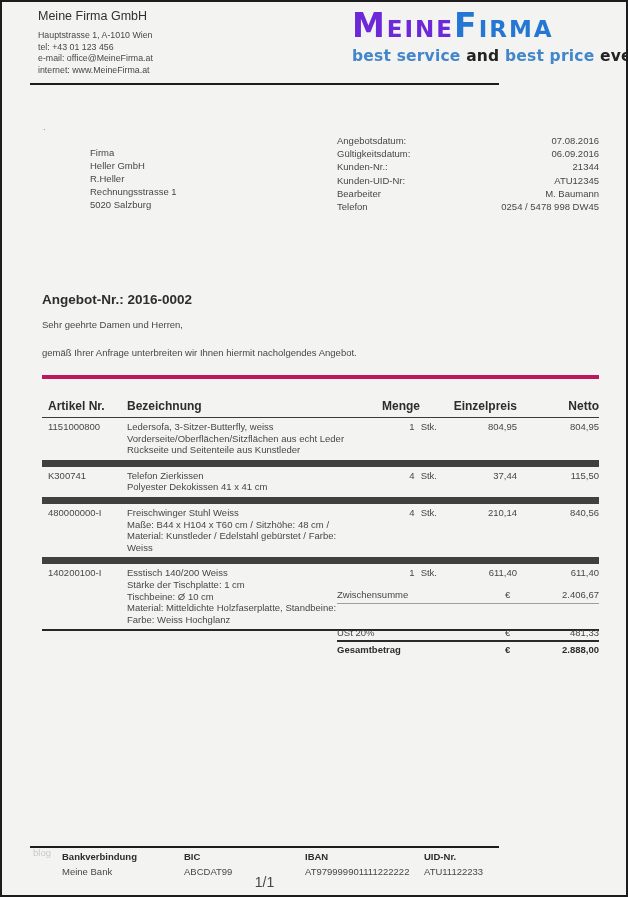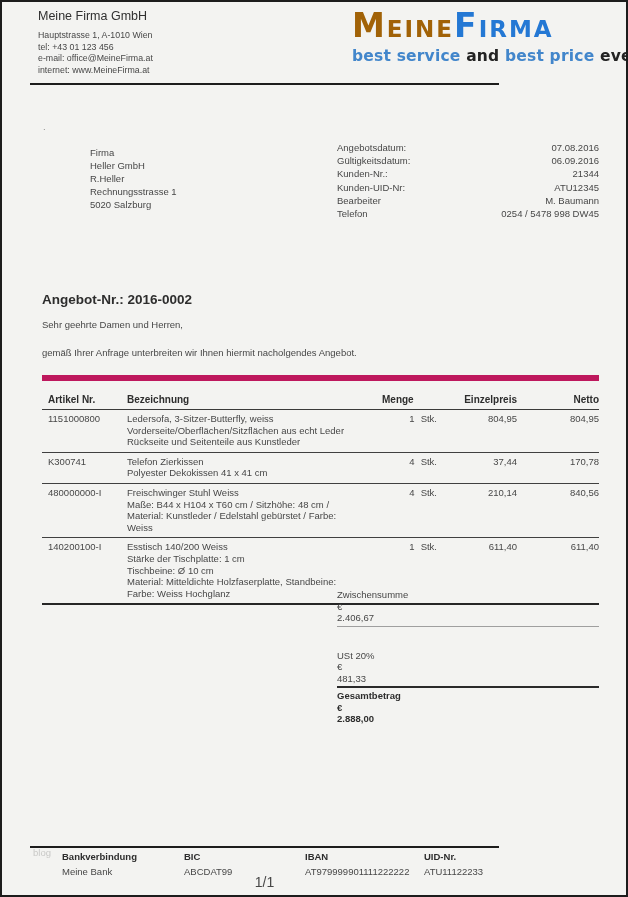--- a/index.html
+++ b/index.html
@@ -10,61 +10,61 @@
   
   .sender{position:absolute;left:36px;top:7px;}
   .sender-name{font-size:12.5px;color:#303030;margin-bottom:7px;}
   .s-line{font-size:8.8px;line-height:11.6px;color:#474747;}
 
   
   .logo{position:absolute;left:350px;top:2px;width:258px;font-family:"DejaVu Sans",sans-serif;}
   .logo-word{font-weight:bold;line-height:44px;white-space:nowrap;letter-spacing:2px;}
   .logo-word .cap{font-size:33px;}
   .logo-word .sc{font-size:23px;text-transform:uppercase;}
-  .lg-black{color:#a16207;}
+  .lg-black{color:#6d28d9;}
   .lg-blue{color:#2478d4;}
   .tagline{font-size:15.5px;font-weight:bold;margin-top:-7px;white-space:nowrap;letter-spacing:0.2px;}
   .tg-blue{color:#4286cb;}
   .tg-black{color:#232323;}
 
   .header-rule{position:absolute;left:28px;top:81px;width:469px;height:2px;background:#1c1c1c;}
 
   
   .recipient-mark{position:absolute;left:41px;top:119px;font-size:9.5px;color:#8a8a8a;}
   .recipient{position:absolute;left:40px;top:144px;}
   .r-line{font-size:9.5px;line-height:13px;color:#474747;margin-left:48px;}
 
   
-  .meta{position:absolute;left:335px;top:139px;width:262px;}
+  .meta{position:absolute;left:335px;top:132px;width:262px;}
   .meta-row{display:flex;justify-content:space-between;font-size:9.5px;line-height:13.2px;color:#474747;}
   .meta-value{text-align:right;}
 
   
   .doc-title{position:absolute;left:40px;top:290px;font-size:13.5px;font-weight:bold;color:#2d2d2d;}
   .intro{position:absolute;left:40px;top:317px;}
   .para{margin:0 0 17px 0;font-size:9.5px;color:#474747;}
   .closing{position:absolute;left:40px;top:642px;}
 
   
   .items{position:absolute;left:40px;top:373px;width:557px;}
   .t-head,.t-row{display:grid;grid-template-columns:85px 255px 55px 80px 82px;}
-  .t-head{border-top:6px solid #be185d;border-bottom:1px solid #3a3a3a;
-          padding:13px 0 4px;font-weight:bold;font-size:10px;color:#2d2d2d;}
-  .t-row{padding:3px 0 4px;border-bottom:1px solid #404040;font-size:9.5px;line-height:11.6px;color:#474747;}
+  .t-head{border-top:4px solid #be185d;border-bottom:1px solid #3a3a3a;
+          padding:20px 0 4px;font-weight:bold;font-size:12px;color:#2d2d2d;}
+  .t-row{padding:3px 0 4px;border-bottom:7px solid #404040;font-size:9.5px;line-height:11.6px;color:#474747;}
   .t-row:last-child{border-bottom:2px solid #262626;}
   .c-art{padding-left:6px;}
   .h-art{padding-left:6px;}
   .h-num,.c-num{text-align:right;}
   .c-menge{text-align:right;white-space:nowrap;}
   .c-menge .unit{display:inline-block;margin-left:6px;}
   .bez-line{white-space:nowrap;}
 
   
   .totals{position:absolute;left:335px;top:585px;width:262px;font-size:9.5px;color:#474747;}
-  .tot-row{display:flex;align-items:baseline;padding:2px 0 2px 0;line-height:11.5px;flex-direction:column;}
+  .tot-row{display:flex;align-items:baseline;padding:2px 0 2px 0;line-height:11.5px;}
   .tot-row:nth-child(1){border-bottom:1px solid #9f9f9f;}
   .tot-row:nth-child(2){border-bottom:2px solid #2a2a2a;margin-top:21px;}
   .tot-row.bold{font-weight:bold;color:#2d2d2d;}
   .tot-label{width:168px;}
   .tot-cur{width:24px;}
   .tot-value{flex:1;text-align:right;}
 
   
   .footer-rule{position:absolute;left:28px;top:844px;width:469px;height:2px;background:#1c1c1c;}
   .watermark{position:absolute;left:31px;top:845px;font-size:9.5px;color:#c9c9c7;}
@@ -170,21 +170,21 @@
           <div class="cell c-num">804,95</div>
         </div>
         <div class="t-row">
           <div class="cell c-art">K300741</div>
           <div class="cell c-bez">
             <div class="bez-line">Telefon Zierkissen</div>
             <div class="bez-line">Polyester Dekokissen 41 x 41 cm</div>
           </div>
           <div class="cell c-menge"><span class="qty">4</span><span class="unit">Stk.</span></div>
           <div class="cell c-num">37,44</div>
-          <div class="cell c-num">170,78</div>
+          <div class="cell c-num">115,50</div>
         </div>
         <div class="t-row">
           <div class="cell c-art">480000000-I</div>
           <div class="cell c-bez">
             <div class="bez-line">Freischwinger Stuhl Weiss</div>
             <div class="bez-line">Maße: B44 x H104 x T60 cm / Sitzhöhe: 48 cm /</div>
             <div class="bez-line">Material: Kunstleder / Edelstahl gebürstet / Farbe:</div>
             <div class="bez-line">Weiss</div>
           </div>
           <div class="cell c-menge"><span class="qty">4</span><span class="unit">Stk.</span></div>

